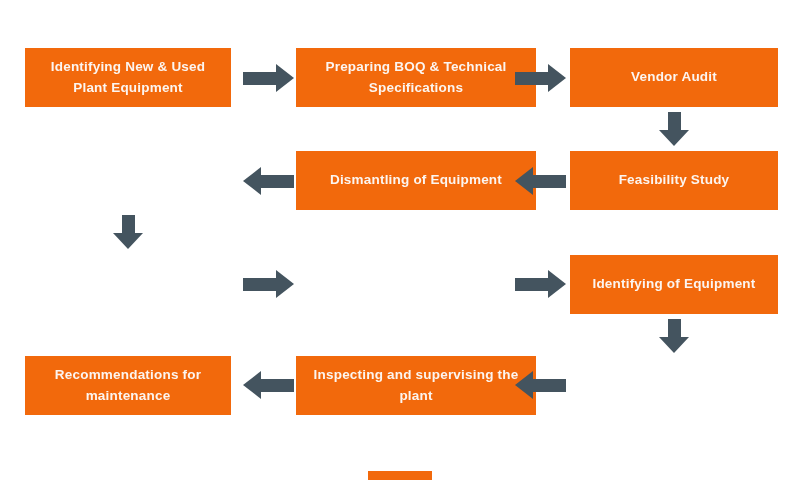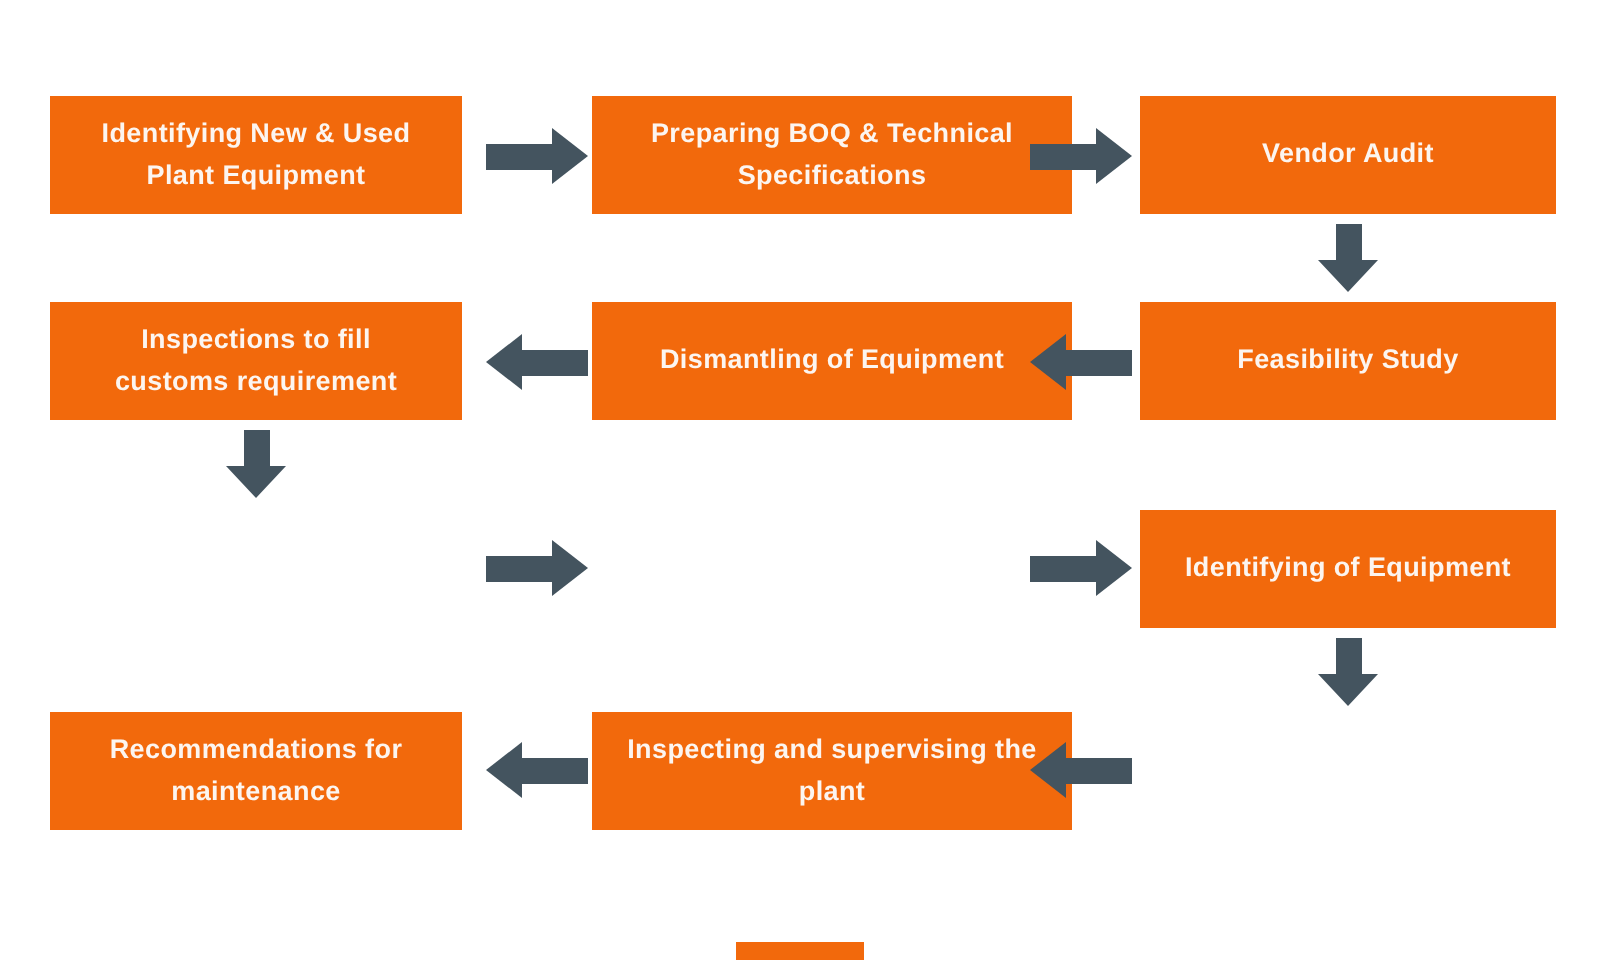--- a/index.html
+++ b/index.html
@@ -119,21 +119,20 @@
     <div class="shaft"></div>
     <div class="head-right"></div>
   </div>
   <div class="box c3 r1">Vendor Audit</div>
 
   <div class="arrow-v down-col3-r1">
     <div class="shaft"></div>
     <div class="head-down"></div>
   </div>
 
-  <div class="box c1 r2">Inspections to fill customs requirement</div>
   <div class="arrow-h gapA vr2">
     <div class="head-left"></div>
     <div class="shaft"></div>
   </div>
   <div class="box c2 r2">Dismantling of Equipment</div>
   <div class="arrow-h gapB vr2">
     <div class="head-left"></div>
     <div class="shaft"></div>
   </div>
   <div class="box c3 r2">Feasibility Study</div>

